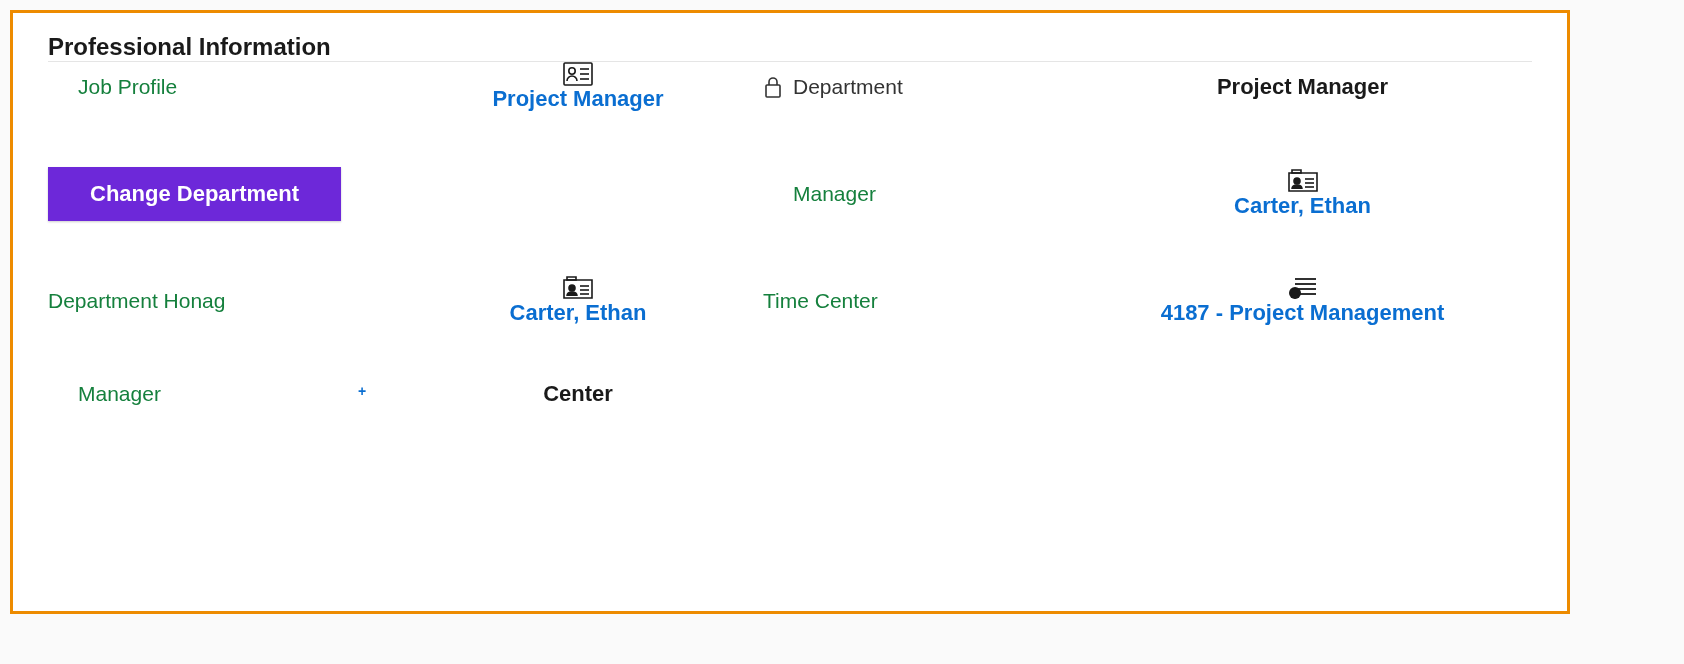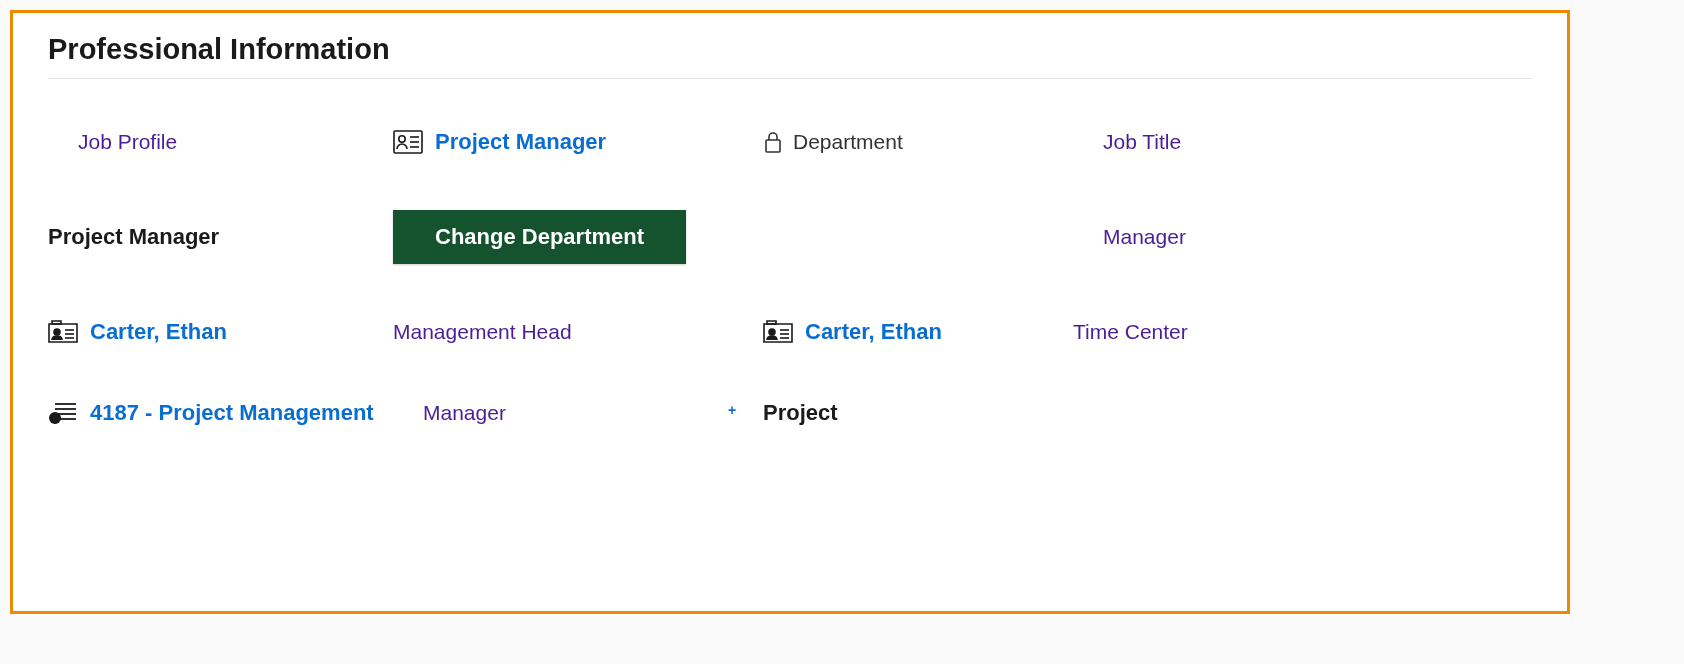--- a/index.html
+++ b/index.html
@@ -13,46 +13,45 @@
       padding: 10px;
     }
     .container {
       width: 1560px;
       height: 604px;
       background: #ffffff;
       border: 3px solid #ed8b00;
       padding: 20px 35px;
     }
     .section-title {
-      font-size: 29px;
+      font-size: 24px;
       font-weight: 600;
       color: #1a1a1a;
-      padding-bottom: 12px;
       border-bottom: 1px solid #e5e5e5;
-      margin-bottom: 50px;
     }
     .form-grid {
       display: grid;
       grid-template-columns: 345px 370px 310px auto;
       row-gap: 55px;
       align-items: center;
     }
     .field-label {
       font-size: 21px;
-      color: #4c1d95;
+      color: #15803d;
       font-weight: 400;
       padding-left: 30px;
       position: relative;
     }
     .field-value {
       display: flex;
       align-items: center;
-      gap: 12px;
+      gap: 0;
       font-size: 22px;
       position: relative;
+      flex-direction: column;
     }
     .field-value.static-text {
       color: #1a1a1a;
       font-weight: 600;
     }
     .link-value {
       color: #0a6ed1;
       font-weight: 600;
       cursor: pointer;
     }
@@ -65,21 +64,21 @@
     }
     .icon {
       display: inline-flex;
       align-items: center;
       justify-content: center;
     }
     .icon svg {
       display: block;
     }
     .btn-primary {
-      background: #14532d;
+      background: #6d28d9;
       color: #ffffff;
       font-size: 22px;
       font-weight: 600;
       border: none;
       padding: 14px 42px;
       cursor: pointer;
       box-shadow: 0 1px 2px rgba(0,0,0,0.2);
     }
     .plus-sup {
       position: absolute;
@@ -116,21 +115,20 @@
     <div class="locked-label">
       <span class="icon">
         <svg width="20" height="24" viewBox="0 0 20 24" fill="none" stroke="#333333" stroke-width="1.6">
           <rect x="3" y="10" width="14" height="12" rx="1"></rect>
           <path d="M6 10V7a4 4 0 0 1 8 0v3"></path>
         </svg>
       </span>
       <span>Department</span>
     </div>
 
-    <div class="field-label">Job Title</div>
     <div class="field-value static-text">Project Manager</div>
 
     <div>
       <button class="btn-primary">Change Department</button>
     </div>
     <div></div>
 
     <div class="field-label">Manager</div>
     <div class="field-value">
       <span class="icon">
@@ -140,21 +138,21 @@
           <circle cx="9" cy="12" r="3" fill="#1a1a1a"></circle>
           <path d="M4 20c0-2.5 2.2-4 5-4s5 1.5 5 4" fill="#1a1a1a"></path>
           <line x1="17" y1="10" x2="26" y2="10"></line>
           <line x1="17" y1="14" x2="26" y2="14"></line>
           <line x1="17" y1="18" x2="26" y2="18"></line>
         </svg>
       </span>
       <span class="link-value">Carter, Ethan</span>
     </div>
 
-    <div class="field-label" style="padding-left:0">Management Head</div>
+    <div class="field-label" style="padding-left:0">Department Honag</div>
     <div class="field-value">
       <span class="icon">
         <svg width="30" height="24" viewBox="0 0 30 24" fill="none" stroke="#1a1a1a" stroke-width="1.6">
           <path d="M1 4h28v18H1z"></path>
           <path d="M4 1h9v3H4z"></path>
           <circle cx="9" cy="12" r="3" fill="#1a1a1a"></circle>
           <path d="M4 20c0-2.5 2.2-4 5-4s5 1.5 5 4" fill="#1a1a1a"></path>
           <line x1="17" y1="10" x2="26" y2="10"></line>
           <line x1="17" y1="14" x2="26" y2="14"></line>
           <line x1="17" y1="18" x2="26" y2="18"></line>
@@ -175,19 +173,19 @@
           <circle cx="7" cy="17" r="6" fill="#1a1a1a" stroke="none"></circle>
           <text x="7" y="21" font-size="9" fill="#ffffff" text-anchor="middle" font-family="Arial" font-weight="bold">$</text>
         </svg>
       </span>
       <span class="link-value">4187 - Project Management</span>
     </div>
 
     <div class="field-label">Manager</div>
     <div class="field-value static-text">
       <span class="plus-sup">+</span>
-      <span>Project</span>
+      <span>Center</span>
     </div>
     <div></div>
     <div></div>
 
   </div>
 </div>
 
 </body></html>

